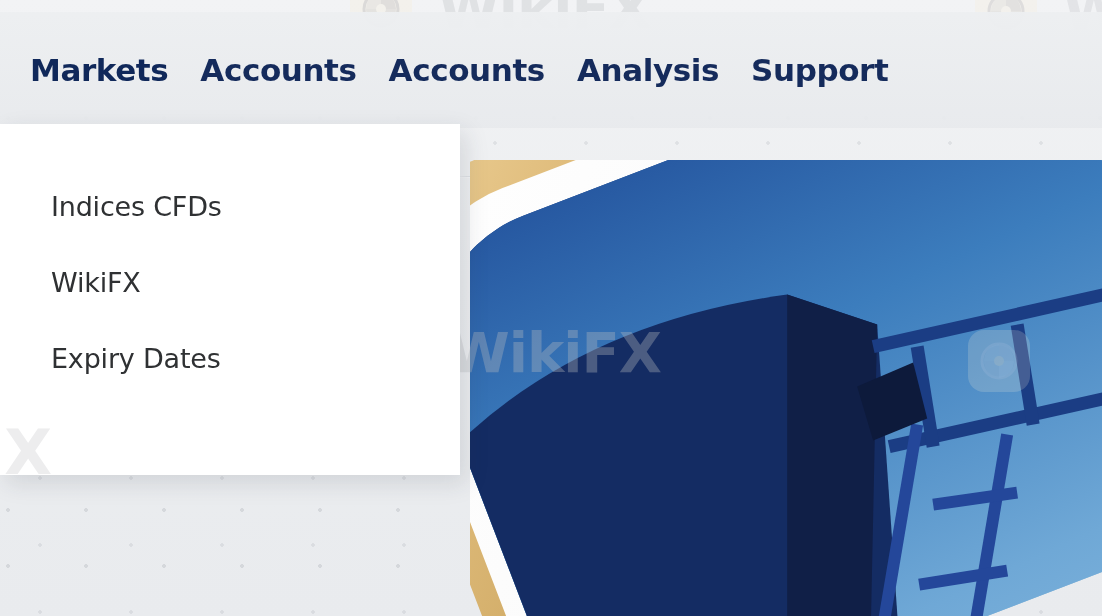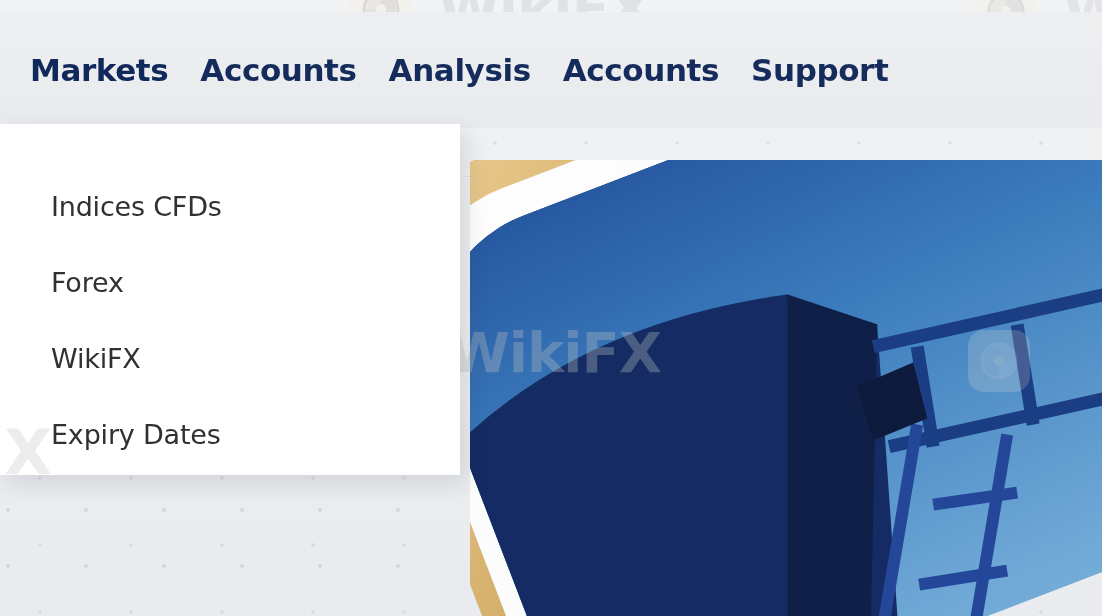--- a/index.html
+++ b/index.html
@@ -304,28 +304,27 @@
         <path d="M22 39 A17 17 0 0 1 7 22 L22 22 Z" fill="#cfd6de" opacity=".6"></path>
         <path d="M7 22 A17 17 0 0 1 22 5 L22 22 Z" fill="#dde3ea" opacity=".5"></path>
         <circle cx="22" cy="22" r="5" fill="#efe6cf"></circle>
       </svg>
     </div>
   </div>
 
   <nav class="navbar">
     <div class="nav-item active">Markets</div>
     <div class="nav-item">Accounts</div>
+    <div class="nav-item">Accounts</div>
     <div class="nav-item">Analysis</div>
-    <div class="nav-item">Accounts</div>
     <div class="nav-item">Support</div>
   </nav>
 
   <div class="dropdown">
     <div class="dd-wm">FX</div>
     <div class="dd-list">
       <div class="dd-item">Indices CFDs</div>
-      <div class="dd-item">Forex</div>
       <div class="dd-item">WikiFX</div>
       <div class="dd-item">Expiry Dates</div>
     </div>
   </div>
 
 </div>
 
 </body></html>

